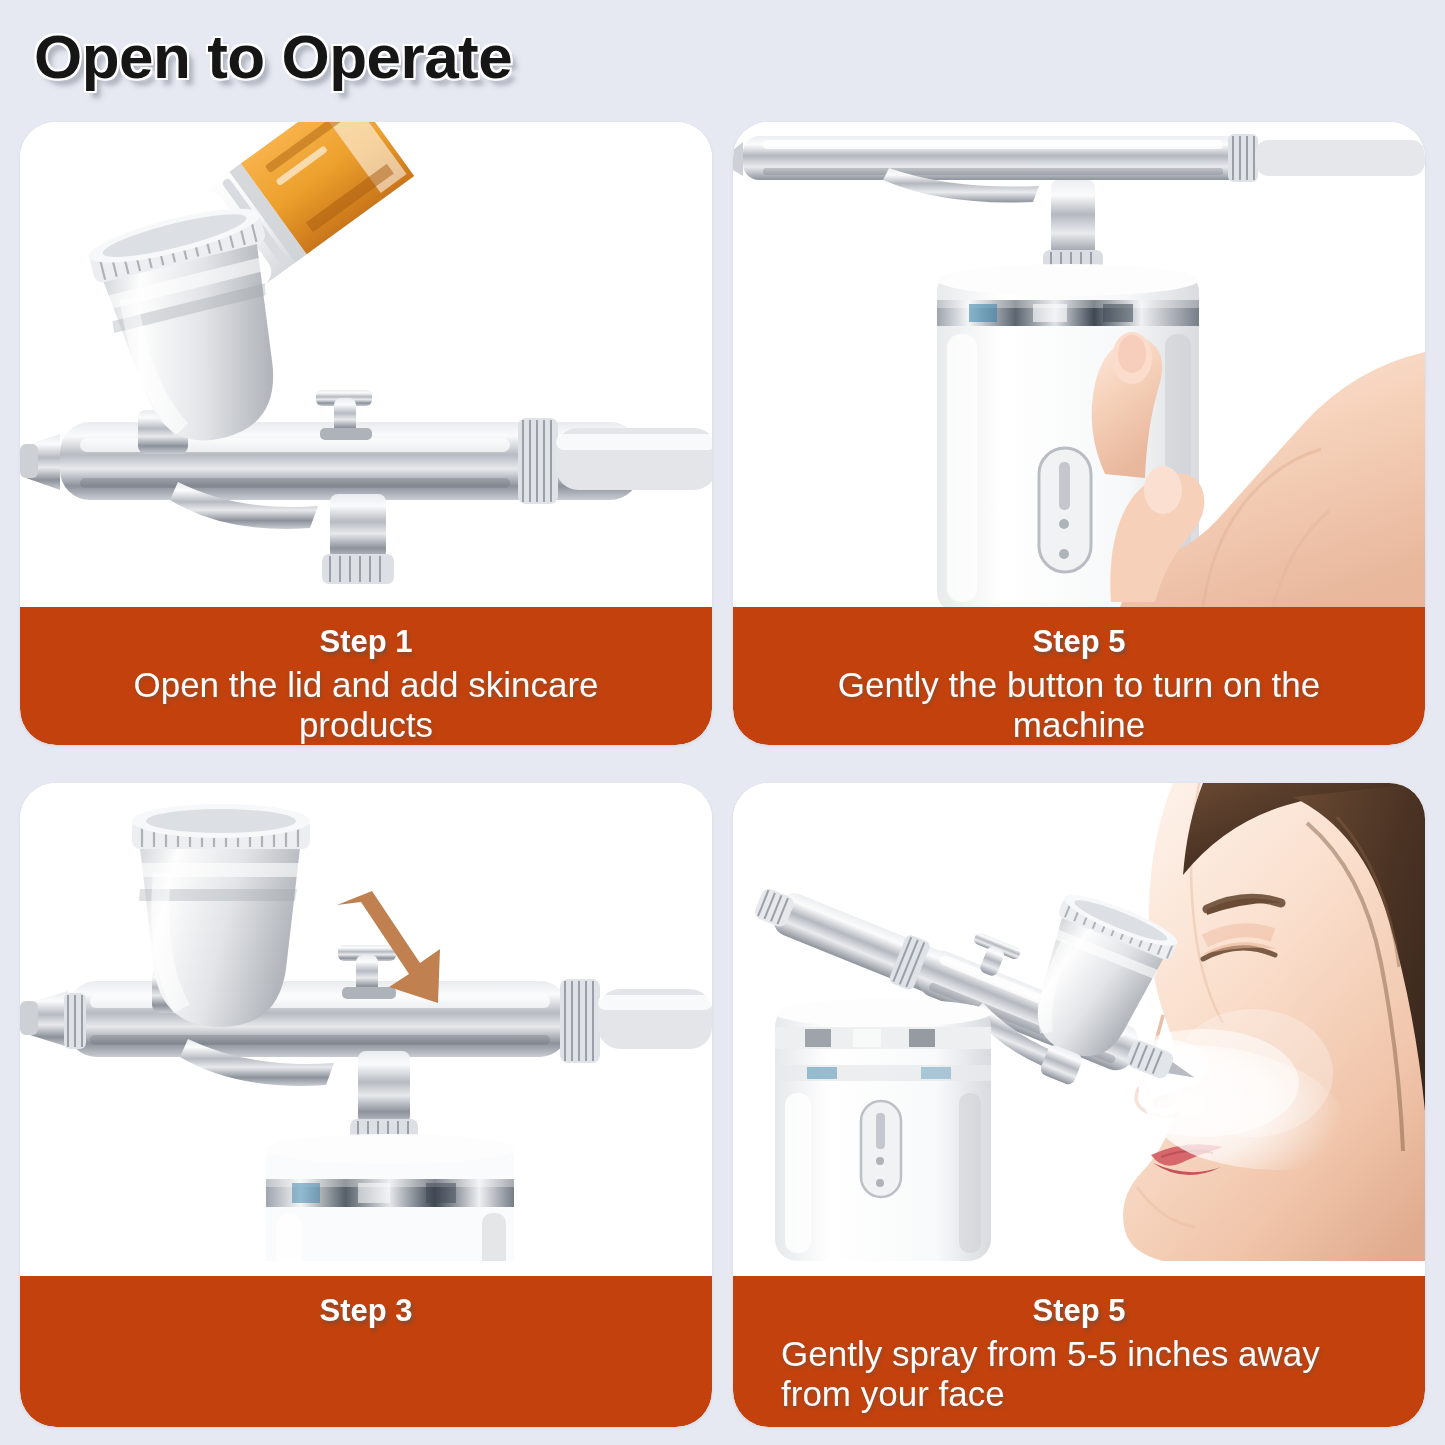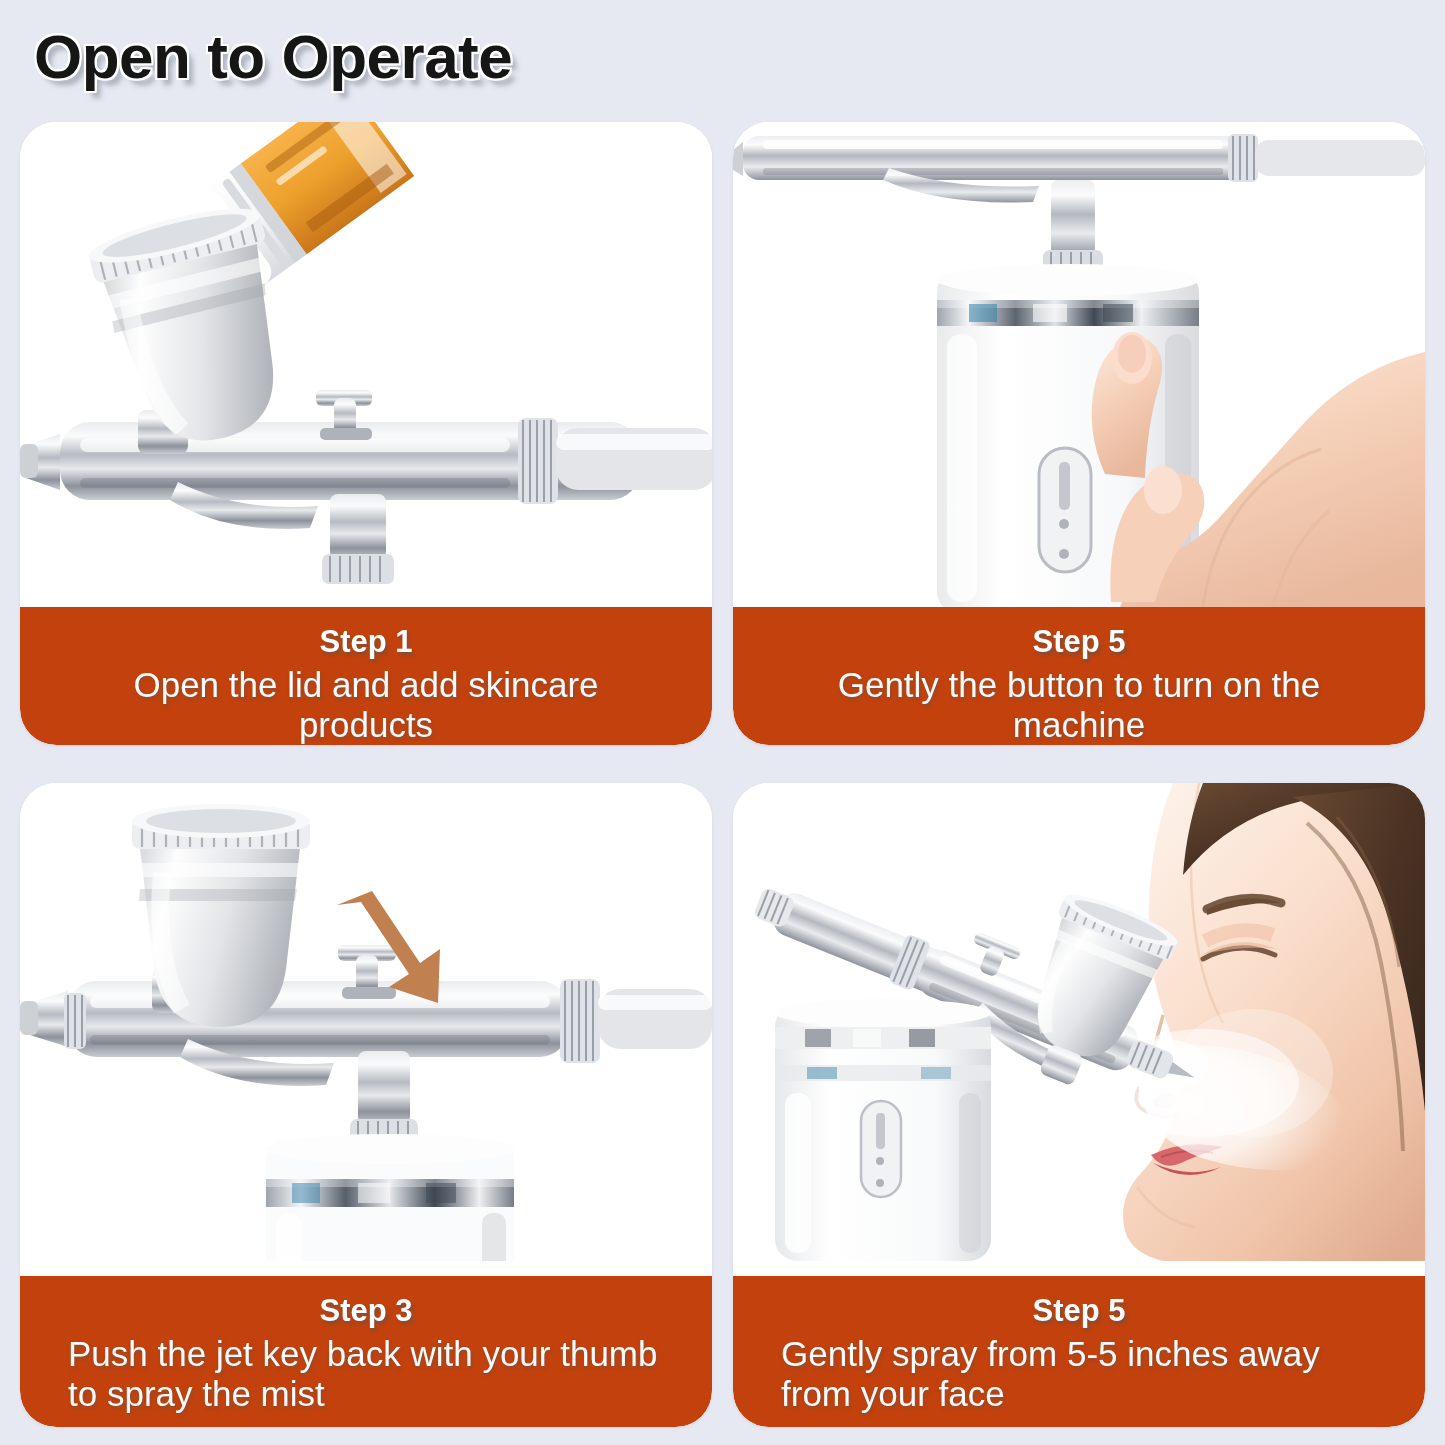--- a/index.html
+++ b/index.html
@@ -409,21 +409,20 @@
             <rect x="272" y="400" width="28" height="20" fill="#2f7ea8" opacity="0.5"></rect>
             <rect x="338" y="400" width="32" height="20" fill="#ffffff" opacity="0.55"></rect>
             <rect x="406" y="400" width="30" height="20" fill="#3f4854" opacity="0.5"></rect>
             <rect x="256" y="430" width="26" height="66" rx="12" fill="#ffffff" opacity="0.8"></rect>
             <rect x="462" y="430" width="24" height="66" rx="10" fill="#c9ccd1" opacity="0.45"></rect>
           </g>
         </svg>
       </div>
       <div class="caption">
         <div class="step-head">Step 3</div>
-        <div class="step-body left">Push the jet key back with your thumb to spray the mist</div>
       </div>
     </div>
 
     <div class="card c4">
       <div class="photo">
         <svg viewBox="0 0 692 478" preserveAspectRatio="xMidYMid slice">
           <defs>
             <linearGradient id="s4chrome" x1="0" y1="0" x2="0" y2="1">
               <stop offset="0" stop-color="#eceef1"></stop>
                 <stop offset="0.2" stop-color="#fbfbfc"></stop>

